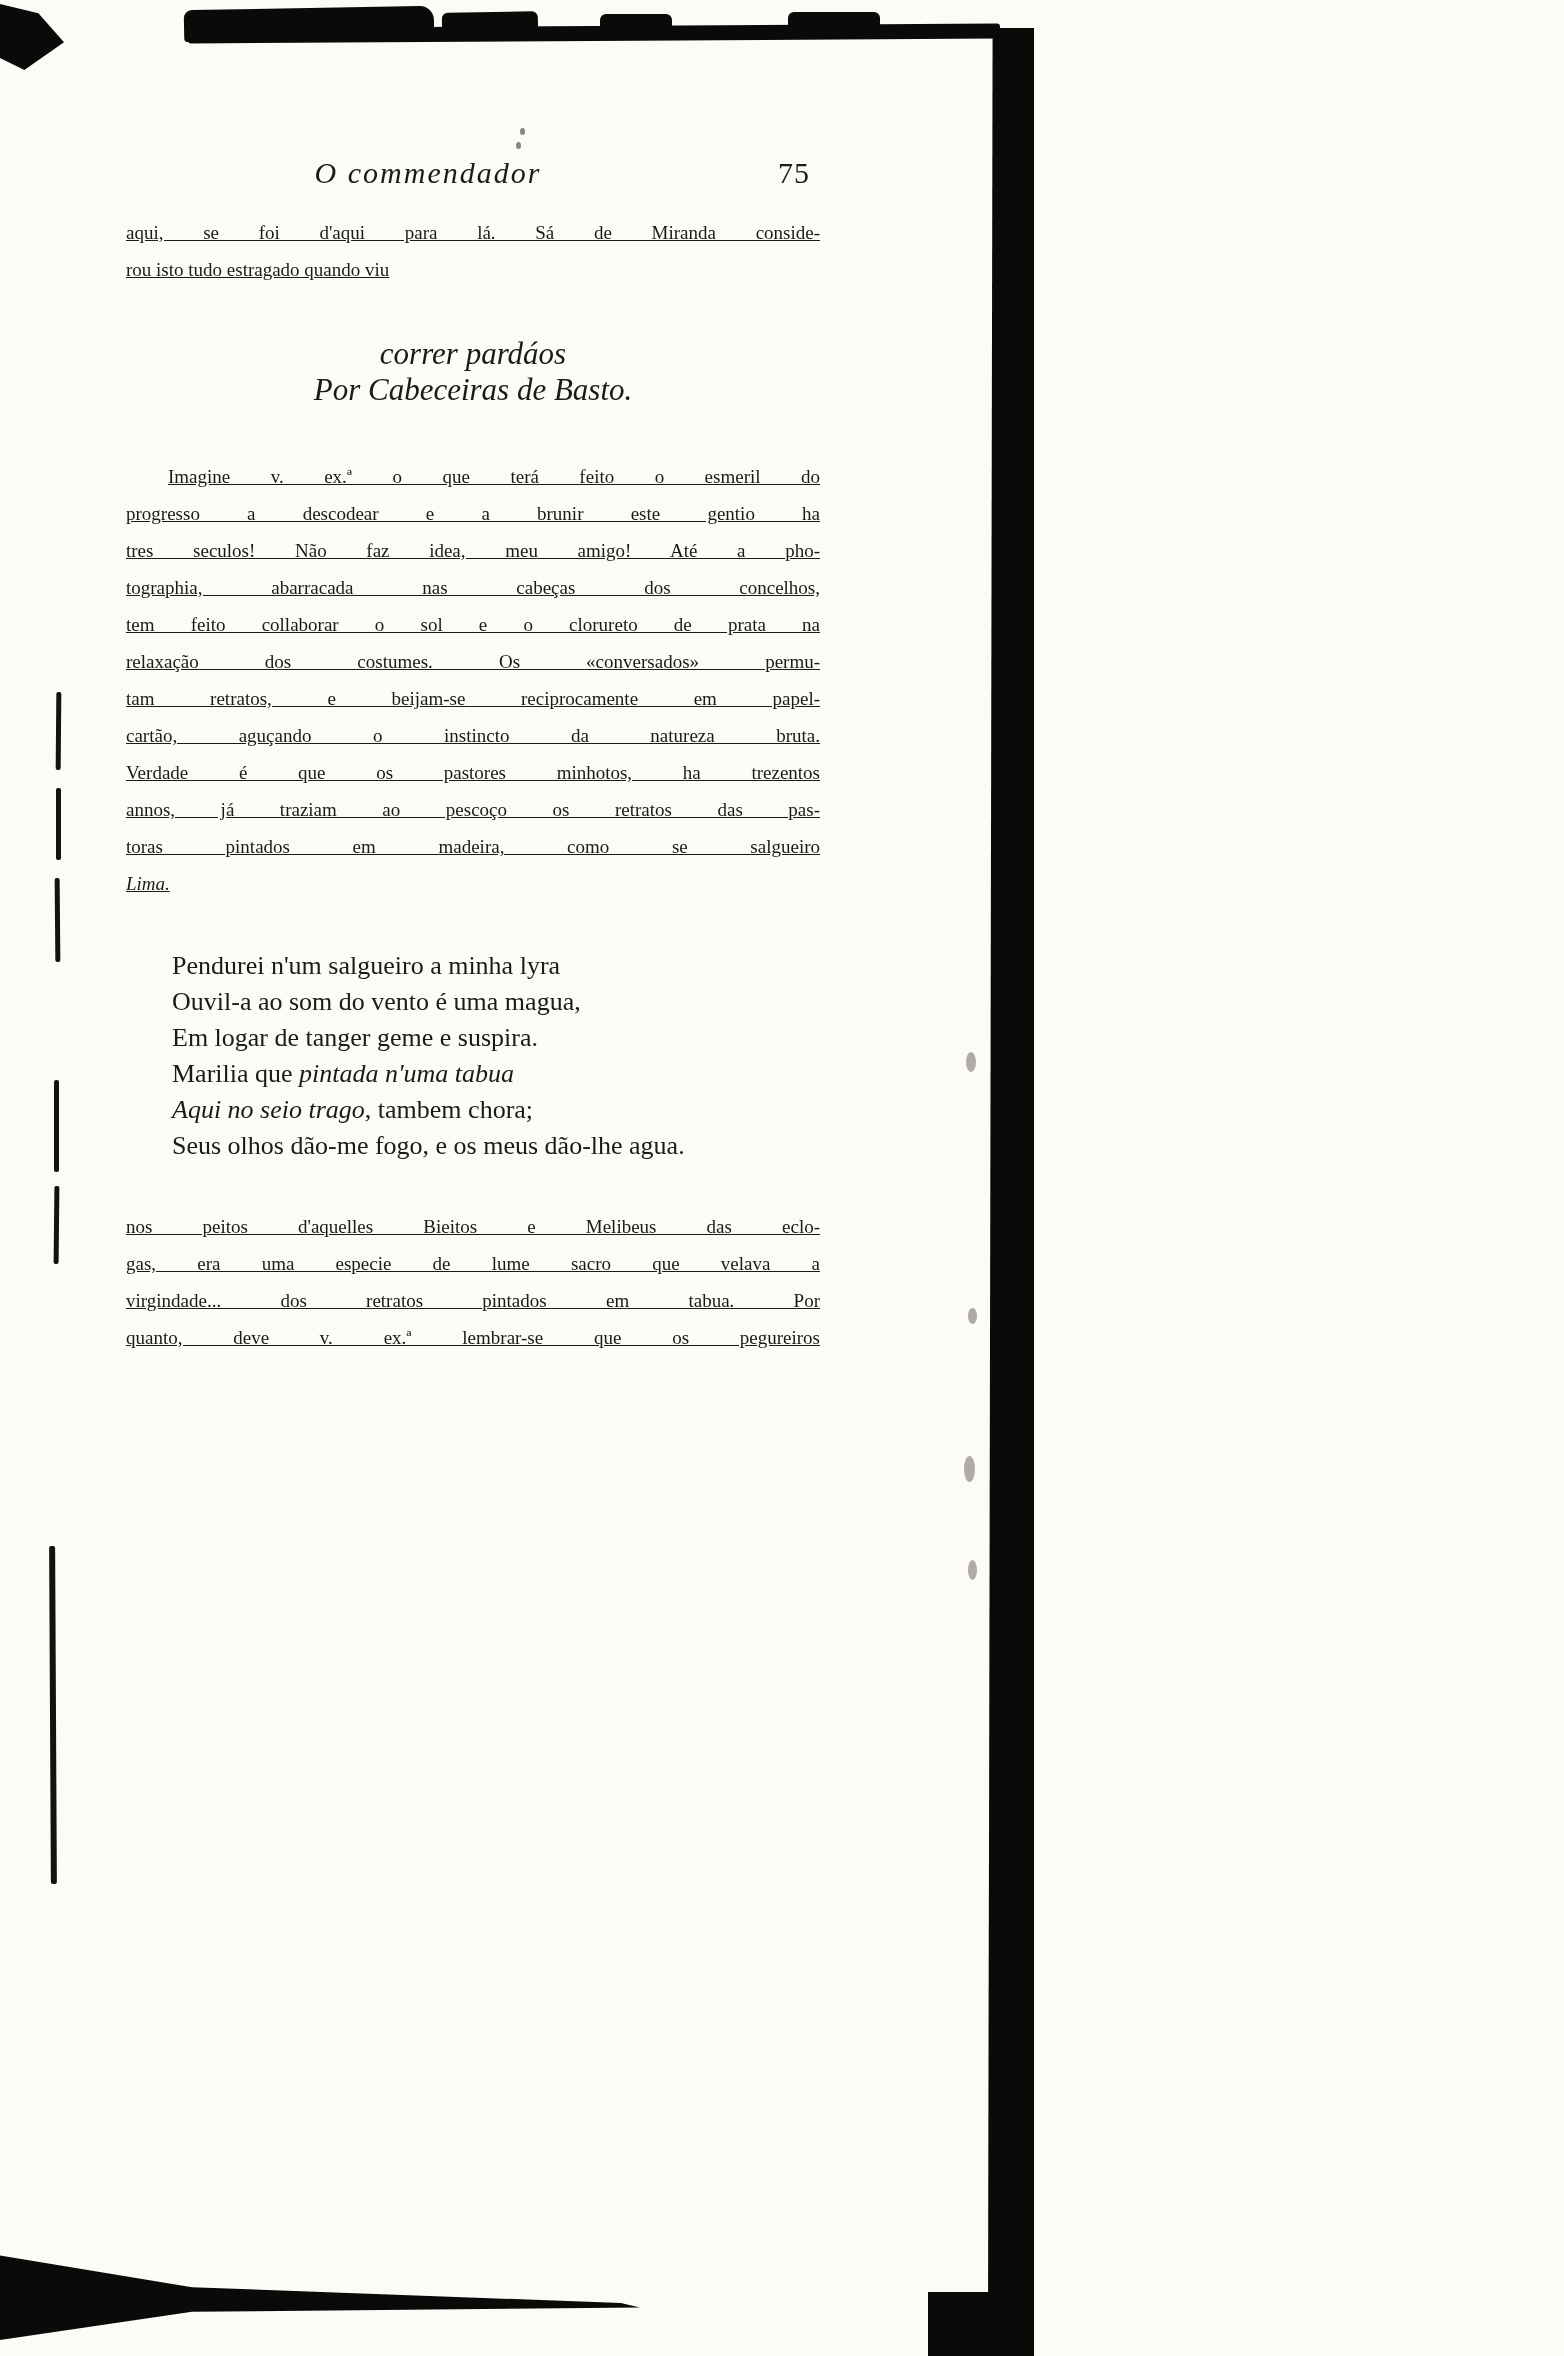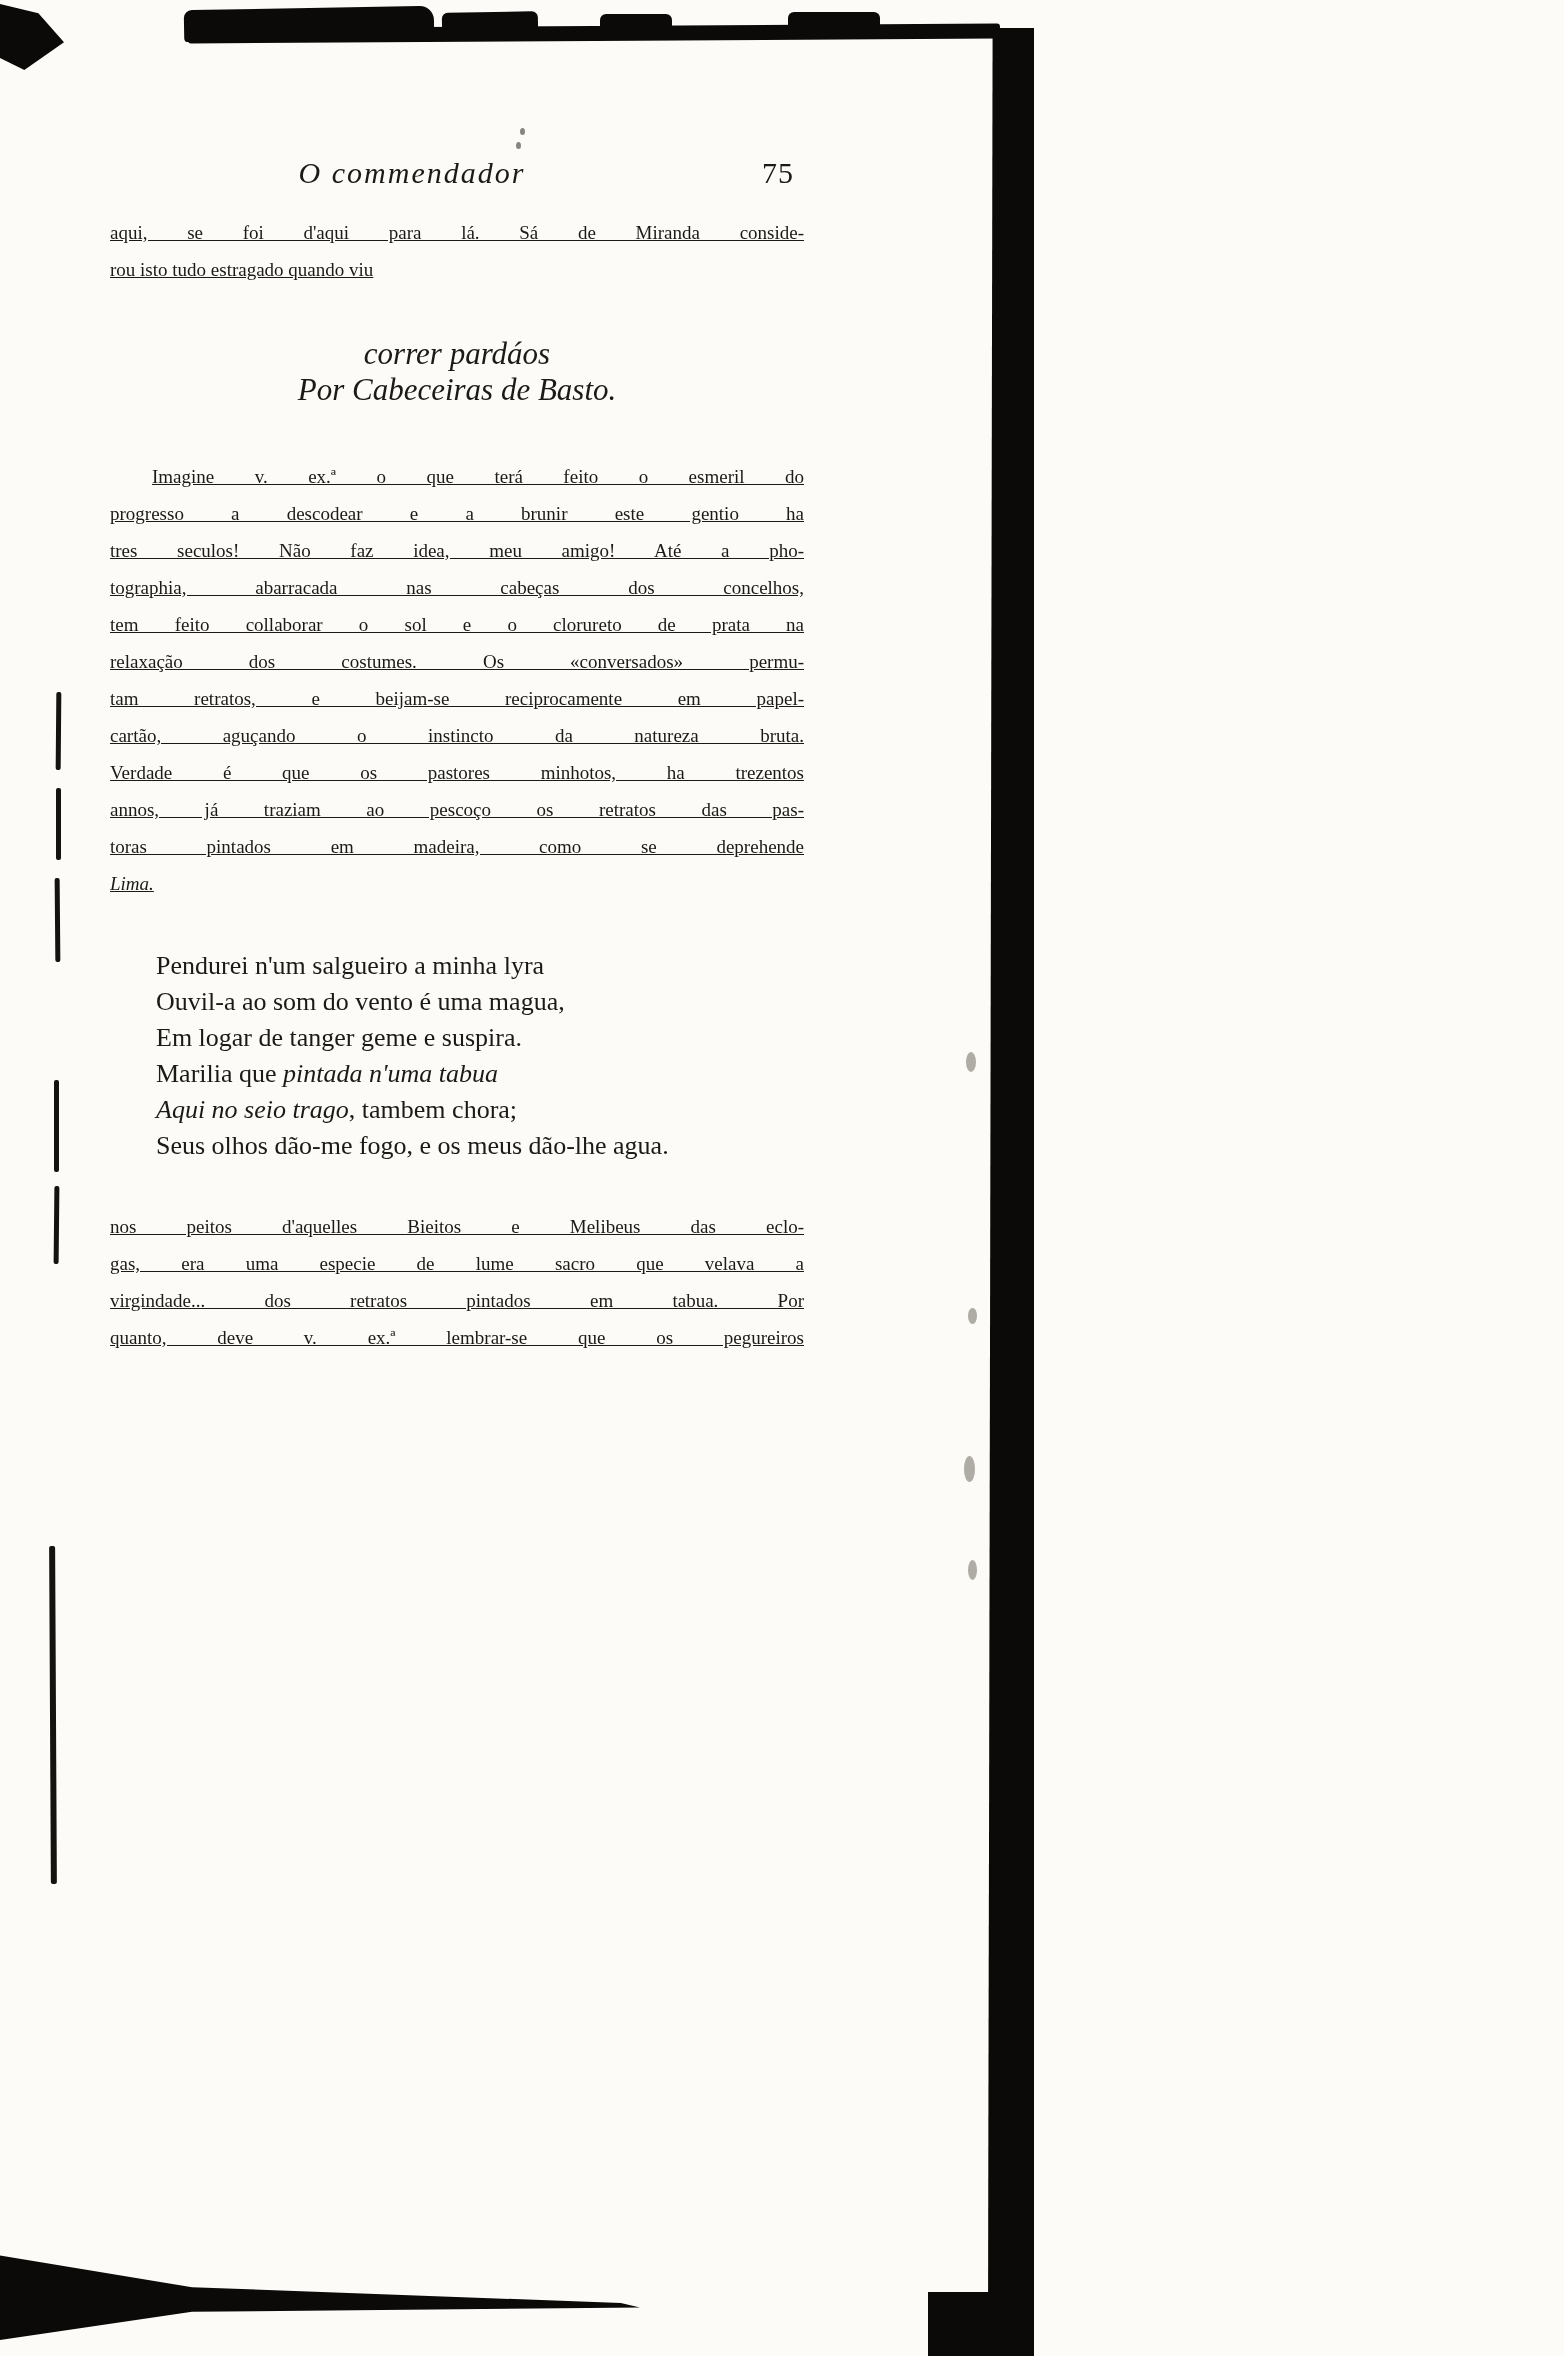--- a/index.html
+++ b/index.html
@@ -10,21 +10,21 @@
     height: 2356px;
     background: #fcfbf7;
     overflow: hidden;
     font-family: "Liberation Serif", serif;
     color: #1c1a17;
   }
 
   
   .text-block {
     position: absolute;
-    left: 110px;
+    left: 126px;
     top: 156px;
     width: 694px;
   }
   .header-row { position: relative; height: 46px; }
   .header-title {
     position: absolute;
     left: 0; right: 90px;
     text-align: center;
     font-style: italic;
     font-size: 30px;
@@ -153,21 +153,21 @@
       <div class="line indent">Imagine v. ex.ª o que terá feito o esmeril do</div>
       <div class="line">progresso a descodear e a brunir este gentio ha</div>
       <div class="line">tres seculos! Não faz idea, meu amigo! Até a pho-</div>
       <div class="line">tographia, abarracada nas cabeças dos concelhos,</div>
       <div class="line">tem feito collaborar o sol e o clorureto de prata na</div>
       <div class="line">relaxação dos costumes. Os «conversados» permu-</div>
       <div class="line">tam retratos, e beijam-se reciprocamente em papel-</div>
       <div class="line">cartão, aguçando o instincto da natureza bruta.</div>
       <div class="line">Verdade é que os pastores minhotos, ha trezentos</div>
       <div class="line">annos, já traziam ao pescoço os retratos das pas-</div>
-      <div class="line">toras pintados em madeira, como se deprehende</div>
+      <div class="line">toras pintados em madeira, como se salgueiro</div>
       <div class="line last it">Lima.</div>
     </div>
 
     <div class="verse-block">
       <div class="vline"><span>Pendurei n'um salgueiro a minha lyra</span><span class="it"></span><span></span></div>
       <div class="vline"><span>Ouvil-a ao som do vento é uma magua,</span><span class="it"></span><span></span></div>
       <div class="vline"><span>Em logar de tanger geme e suspira.</span><span class="it"></span><span></span></div>
       <div class="vline"><span>Marilia que </span><span class="it">pintada n'uma tabua</span><span></span></div>
       <div class="vline"><span></span><span class="it">Aqui no seio trago</span><span>, tambem chora;</span></div>
       <div class="vline"><span>Seus olhos dão-me fogo, e os meus dão-lhe agua.</span><span class="it"></span><span></span></div>

